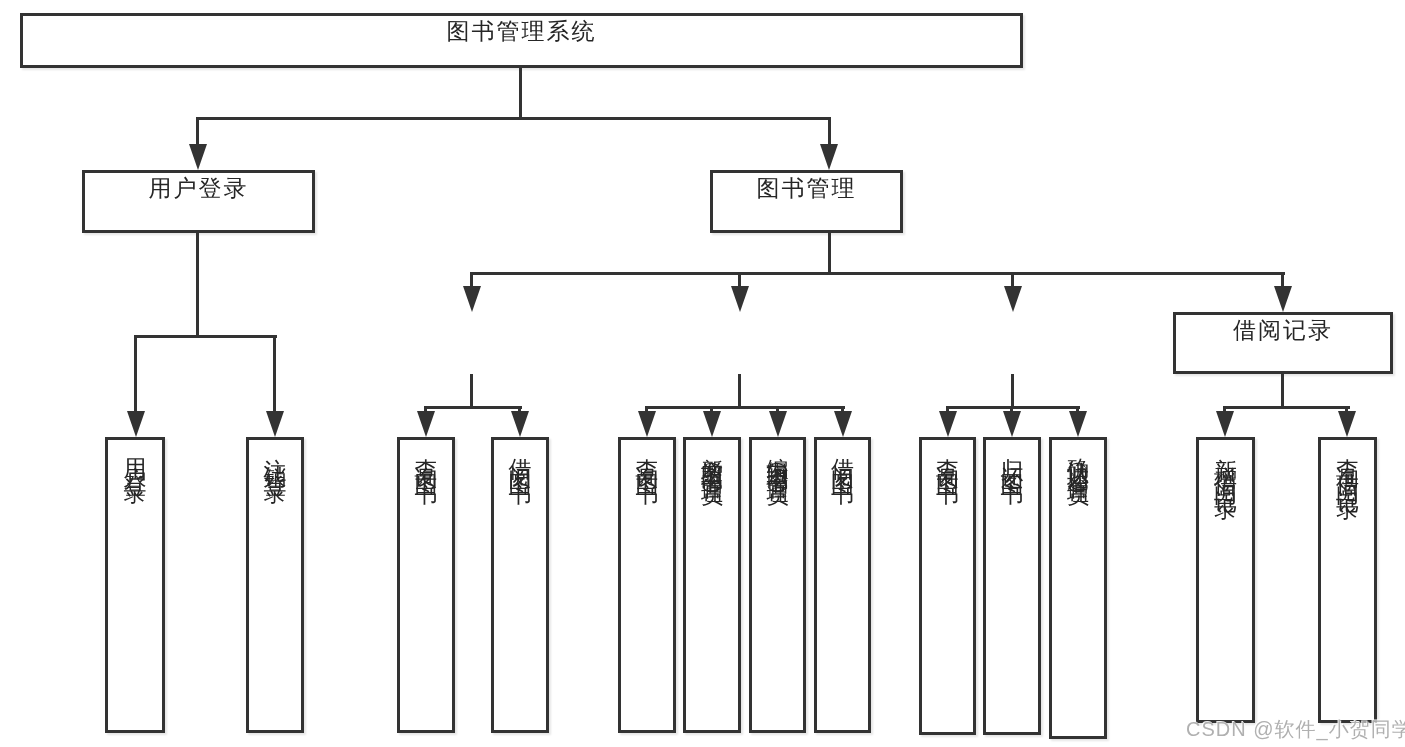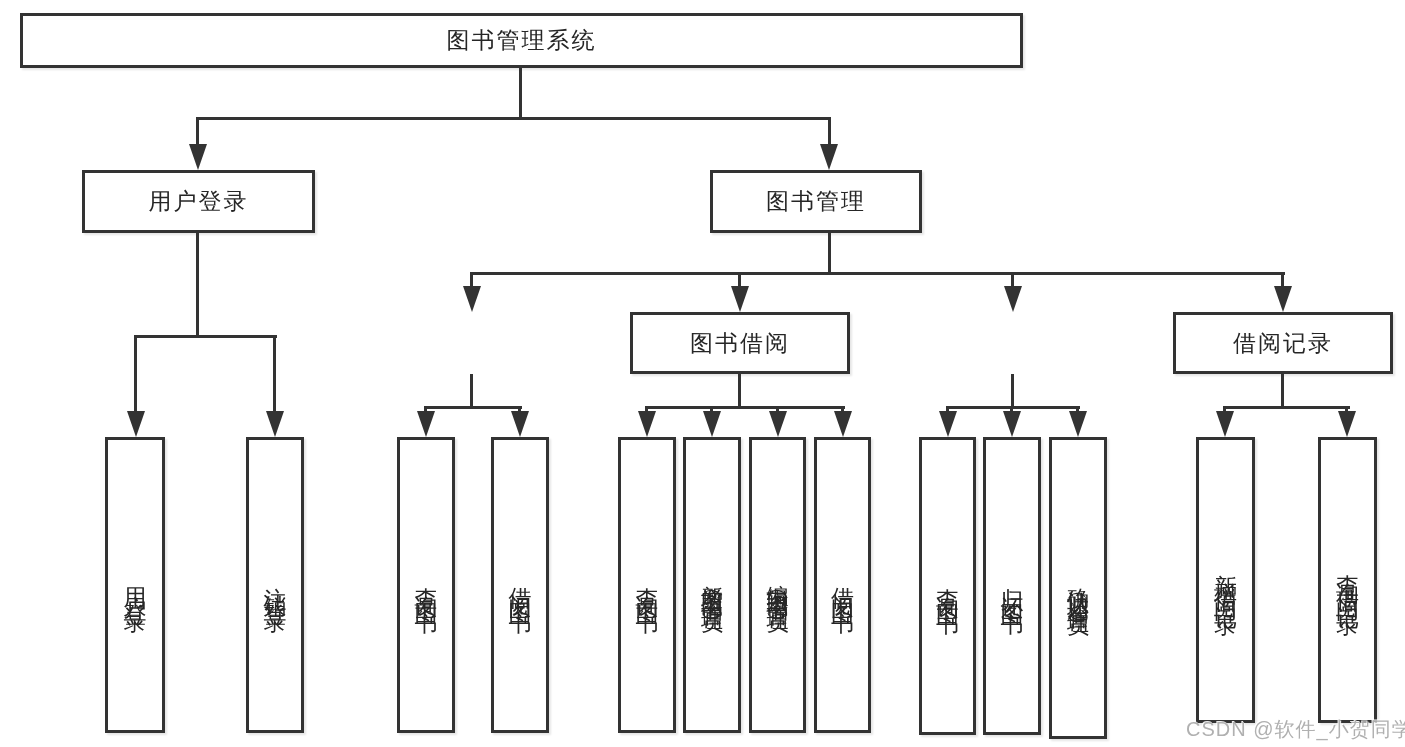--- a/index.html
+++ b/index.html
@@ -2,21 +2,21 @@
 <html><head>
 <meta charset="utf-8">
 <style>
   html,body{margin:0;padding:0;background:#ffffff;}
   .canvas{
     position:relative;width:1405px;height:747px;background:#ffffff;
     font-family:"Liberation Sans","DejaVu Sans",sans-serif;overflow:hidden;
   }
   .box{
     position:absolute;box-sizing:border-box;border:3px solid #333333;background:#ffffff;
-    display:flex;align-items:center;justify-content:center;
+    display:flex;justify-content:center;
     color:#262626;font-size:23px;letter-spacing:2px;
     box-shadow:2px 2px 2px rgba(0,0,0,0.10);
   }
   .vtext{
     writing-mode:vertical-rl;text-orientation:mixed;
     font-size:23px;letter-spacing:8px;line-height:1;
   }
   .vtext.tight{font-size:22px;letter-spacing:4px;}
   .line{position:absolute;background:#333333;}
   .arrow{
@@ -42,21 +42,21 @@
   <div class="line" style="left:519px;top:68px;width:3px;height:50px"></div>
   <div class="line" style="left:197px;top:117px;width:634px;height:3px"></div>
   <div class="line" style="left:196px;top:117px;width:3px;height:30px"></div>
   <div class="line" style="left:828px;top:117px;width:3px;height:30px"></div>
   <div class="arrow" style="left:189px;top:144px"></div>
   <div class="arrow" style="left:820px;top:144px"></div>
 
   <div class="box" style="left:82px;top:170px;width:233px;height:63px">
     <span>用户登录</span>
   </div>
-  <div class="box" style="left:710px;top:170px;width:212px;height:63px">
+  <div class="box" style="left:710px;top:170px;width:193px;height:63px">
     <span>图书管理</span>
   </div>
 
   <div class="line" style="left:196px;top:233px;width:3px;height:105px"></div>
   <div class="line" style="left:134px;top:335px;width:143px;height:3px"></div>
   <div class="line" style="left:134px;top:335px;width:3px;height:78px"></div>
   <div class="line" style="left:273px;top:335px;width:3px;height:78px"></div>
   <div class="arrow" style="left:127px;top:411px"></div>
   <div class="arrow" style="left:266px;top:411px"></div>
 
@@ -64,23 +64,20 @@
   <div class="line" style="left:471px;top:272px;width:814px;height:3px"></div>
   <div class="line" style="left:470px;top:272px;width:3px;height:16px"></div>
   <div class="line" style="left:738px;top:272px;width:3px;height:16px"></div>
   <div class="line" style="left:1011px;top:272px;width:3px;height:16px"></div>
   <div class="line" style="left:1281px;top:272px;width:3px;height:16px"></div>
   <div class="arrow" style="left:463px;top:286px"></div>
   <div class="arrow" style="left:731px;top:286px"></div>
   <div class="arrow" style="left:1004px;top:286px"></div>
   <div class="arrow" style="left:1274px;top:286px"></div>
 
-  <div class="box" style="left:630px;top:312px;width:220px;height:62px">
-    <span>图书借阅</span>
-  </div>
   <div class="box" style="left:1173px;top:312px;width:220px;height:62px">
     <span>借阅记录</span>
   </div>
 
   <div class="line" style="left:470px;top:374px;width:3px;height:35px"></div>
   <div class="line" style="left:424px;top:406px;width:98px;height:3px"></div>
   <div class="line" style="left:424px;top:406px;width:3px;height:7px"></div>
   <div class="line" style="left:518px;top:406px;width:3px;height:7px"></div>
   <div class="arrow" style="left:417px;top:411px"></div>
   <div class="arrow" style="left:511px;top:411px"></div>

